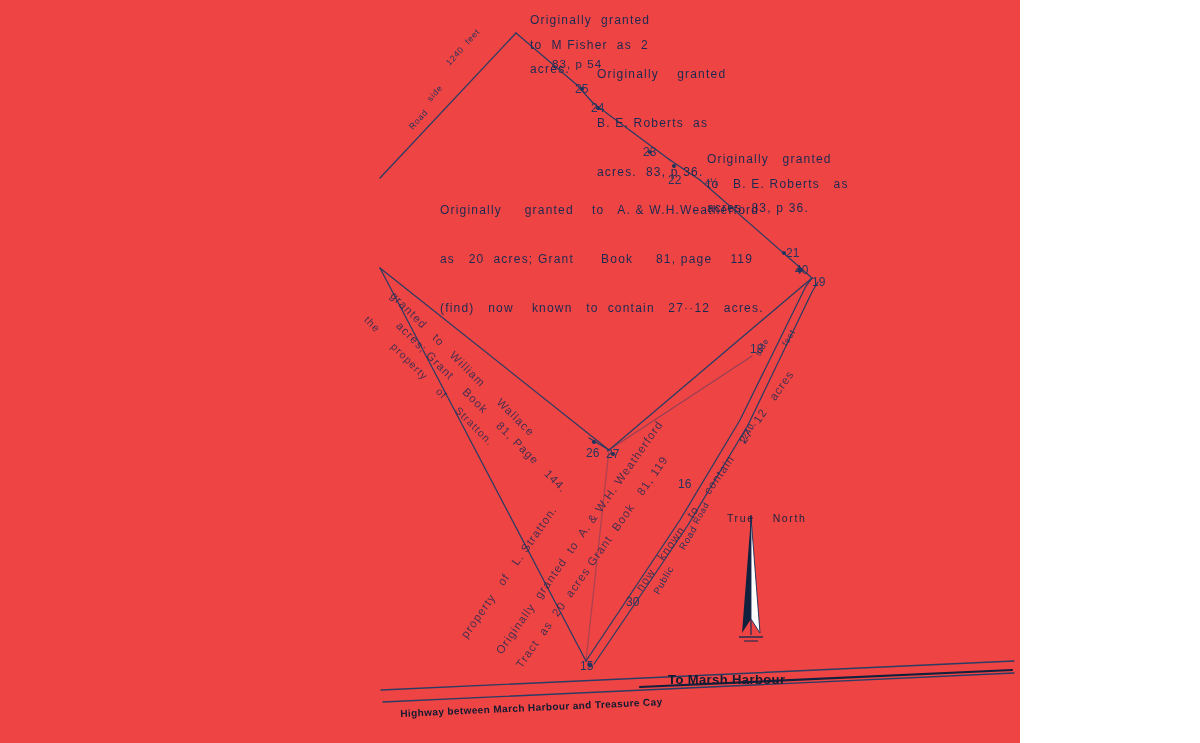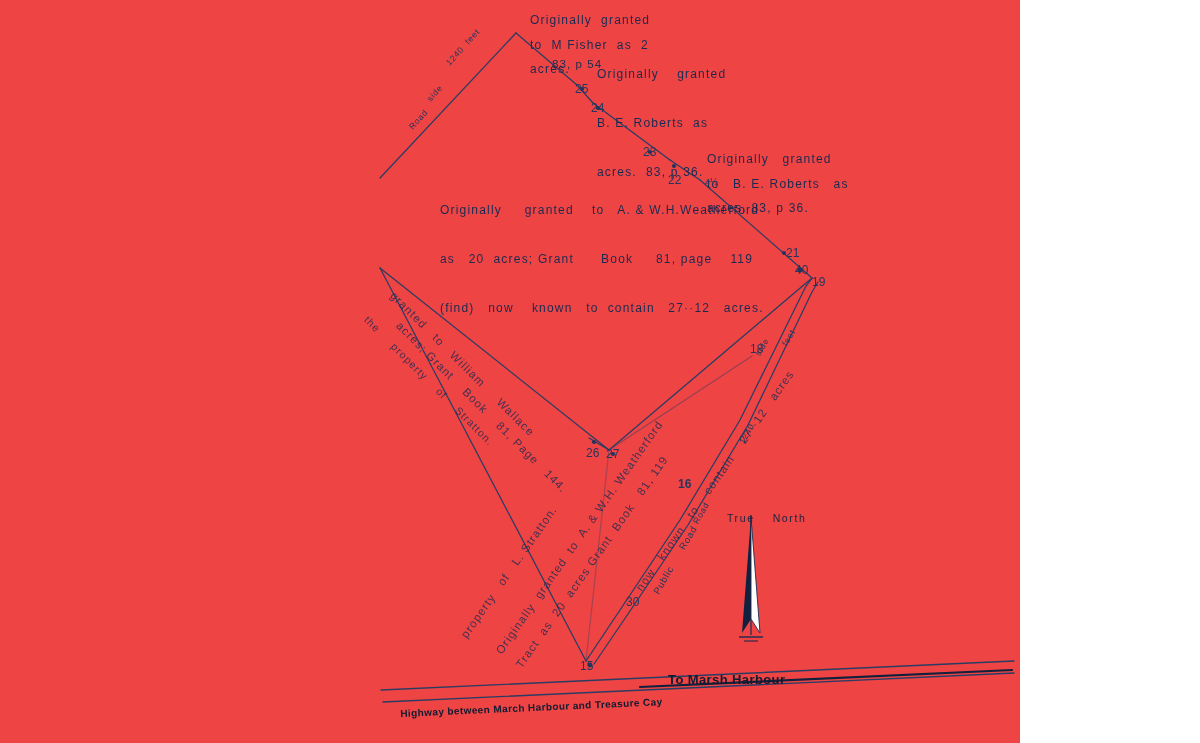--- a/index.html
+++ b/index.html
@@ -181,21 +181,21 @@
   <div class="lbl vtx" style="left:591px; top:99px;">24</div>
   <div class="lbl vtx" style="left:643px; top:143px;">23</div>
   <div class="lbl vtx" style="left:668px; top:171px;">22</div>
   <div class="lbl vtx" style="left:705px; top:176px; font-size:9px;">4½</div>
   <div class="lbl vtx" style="left:786px; top:244px;text-align:center;">21</div>
   <div class="lbl vtx" style="left:795px; top:261px;">40</div>
   <div class="lbl vtx" style="left:812px; top:273px;">19</div>
   <div class="lbl vtx" style="left:750px; top:340px;">18</div>
   <div class="lbl vtx" style="left:586px; top:444px;">26</div>
   <div class="lbl vtx" style="left:606px; top:445px;">27</div>
-  <div class="lbl vtx" style="left:678px; top:475px;font-weight:bold;">16</div>
+  <div class="lbl vtx" style="left:678px; top:475px;">16</div>
   <div class="lbl vtx" style="left:626px; top:593px;">30</div>
   <div class="lbl vtx" style="left:580px; top:657px;">15</div>
 
   <div class="lbl north-label" style="left:727px; top:490px;">True    North</div>
 
   <div class="lbl road-label" style="left:668px; top:670px;">To Marsh Harbour</div>
 
   <div class="lbl hwy-label" style="left:400px; top:706px; transform:rotate(-2.6deg); transform-origin:0 0;">Highway between March Harbour and Treasure Cay</div>
 
 </div>

